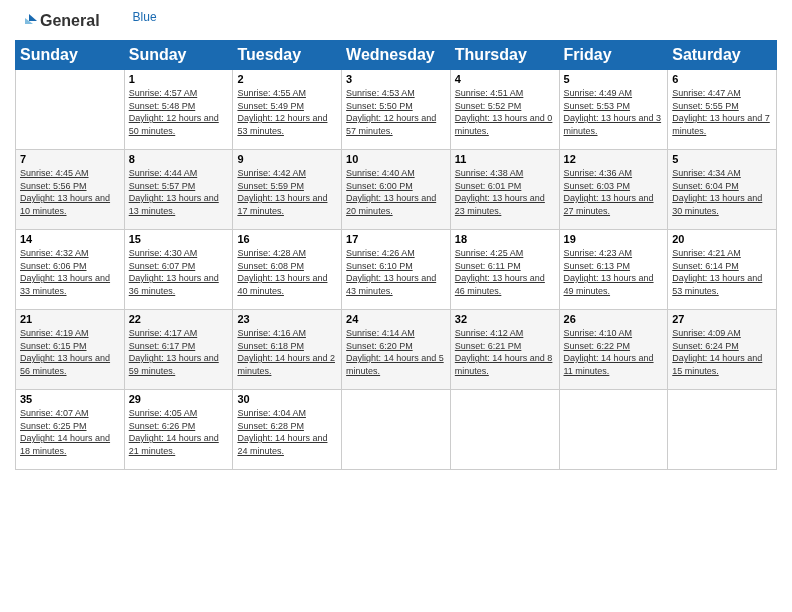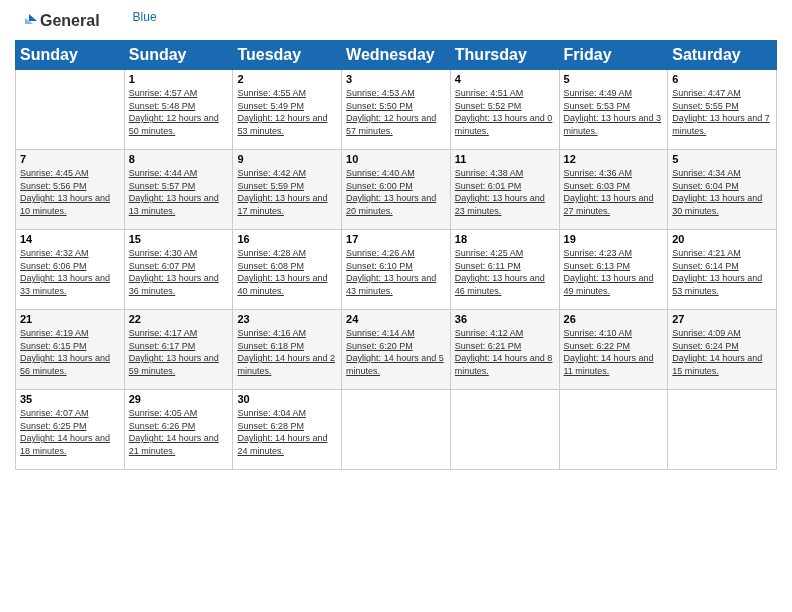--- a/index.html
+++ b/index.html
@@ -261,21 +261,21 @@
             Sunrise: 4:16 AM<br>Sunset: 6:18 PM<br>Daylight: 14 hours and 2 minutes.
           </div>
           </td>
           <td>
             <span class="day-number">24</span>
           <div class="day-info">
             Sunrise: 4:14 AM<br>Sunset: 6:20 PM<br>Daylight: 14 hours and 5 minutes.
           </div>
           </td>
           <td>
-            <span class="day-number">36</span>
+            <span class="day-number">32</span>
           <div class="day-info">
             Sunrise: 4:12 AM<br>Sunset: 6:21 PM<br>Daylight: 14 hours and 8 minutes.
           </div>
           </td>
           <td>
             <span class="day-number">26</span>
           <div class="day-info">
             Sunrise: 4:10 AM<br>Sunset: 6:22 PM<br>Daylight: 14 hours and 11 minutes.
           </div>
           </td>

